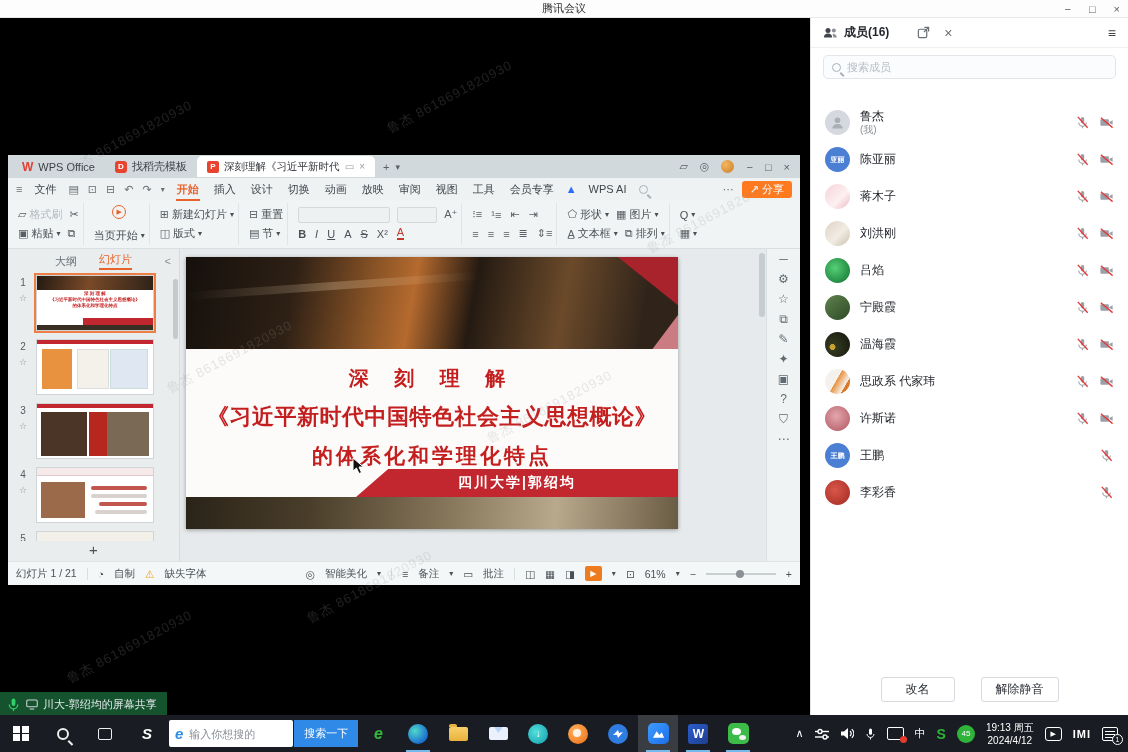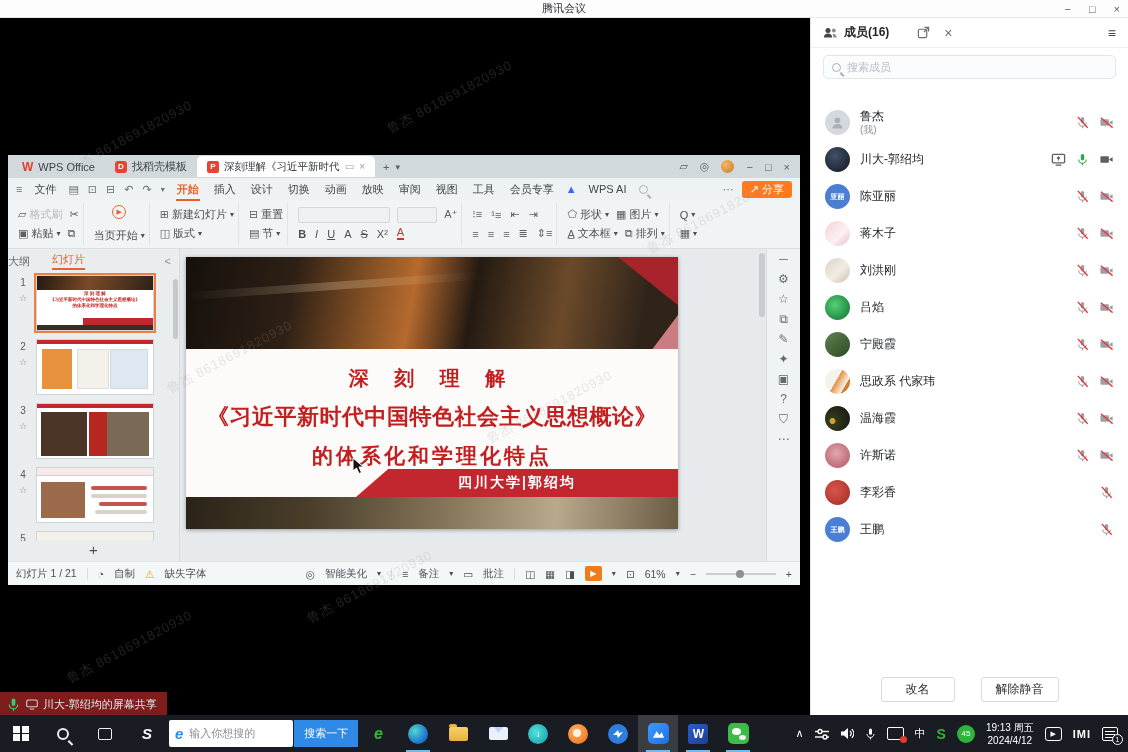--- a/index.html
+++ b/index.html
@@ -44,21 +44,21 @@
   .rrow{display:flex;align-items:center;gap:7px;height:19px;white-space:nowrap}
   .rbtn{display:flex;align-items:center;gap:3px}
   .dis{color:#b3bac0}
   .fontbox{width:92px;height:16px;border:1px solid #d4d9db;border-radius:2px;background:#eef1f2}
   .sizebox{width:40px;height:16px;border:1px solid #d4d9db;border-radius:2px;background:#eef1f2}
   .glyph{font-size:11px;color:#5a6066}
   .circle-play{width:14px;height:14px;border:1px solid #e8622c;border-radius:50%;color:#e8622c;font-size:7px;display:inline-flex;align-items:center;justify-content:center}
 
   .wps-body{display:flex;height:312px}
   .thumbs{width:172px;background:#e9edee;border-right:1px solid #d6dbdd;display:flex;flex-direction:column;position:relative}
-  .th-head{height:24px;display:flex;align-items:center;gap:22px;font-size:11px;color:#6a7076}
+  .th-head{height:24px;display:flex;align-items:center;gap:22px;justify-content:center;font-size:11px;color:#6a7076}
   .th-head .on{color:#e8622c;border-bottom:2px solid #e8622c;padding-bottom:1px}
   .th-head .coll{position:absolute;right:8px;color:#8a9096}
   .th-list{flex:1;overflow:hidden;padding:2px 8px 0 2px}
   .th-item{display:flex;margin-bottom:8px}
   .th-side{width:26px;text-align:center;color:#555a60;font-size:10px;line-height:1.6}
   .th-star{color:#8a9096;font-size:9px}
   .th-pic{width:118px;height:56px;background:#fff;border:1px solid #cfd4d6;position:relative;overflow:hidden}
   .th-pic.sel{outline:2px solid #ef7e45;outline-offset:0}
   .th-scroll{position:absolute;right:1px;top:30px;width:5px;height:60px;background:#c3c9cc;border-radius:3px}
   .th-foot{height:20px;text-align:center;color:#4a5056;font-size:15px;line-height:18px}
@@ -101,21 +101,21 @@
   .tools span{line-height:1}
   .wps-status{height:24px;background:#f4f7f8;border-top:1px solid #dfe3e5;display:flex;align-items:center;padding:0 8px;font-size:10.5px;color:#4a5056;gap:10px}
   .st-sep{width:1px;height:12px;background:#d9dee0}
   .st-right{margin-left:auto;display:flex;align-items:center;gap:10px}
   .play-sq{width:17px;height:15px;background:#ef7b1f;border-radius:2px;color:#fff;font-size:8px;display:flex;align-items:center;justify-content:center}
   .zoom-slider{width:70px;height:2px;background:#c9ced1;position:relative}
   .zoom-slider i{position:absolute;left:30px;top:-3px;width:8px;height:8px;border-radius:50%;background:#8a9096}
   .warn{color:#f0a020}
 
   
-  .share-label{position:absolute;left:0;top:674px;height:24px;background:#7f1d1d;color:#e3e6ea;display:flex;align-items:center;gap:5px;padding:0 10px 0 6px;font-size:11px;z-index:45}
+  .share-label{position:absolute;left:0;top:674px;height:24px;background:#14532d;color:#e3e6ea;display:flex;align-items:center;gap:5px;padding:0 10px 0 6px;font-size:11px;z-index:45}
 
   
   .p-header{height:30px;display:flex;align-items:center;padding:0 12px;border-bottom:1px solid #eeeff1;color:#1f2329;font-size:12px;gap:6px}
   .p-title{font-weight:bold}
   .p-hicons{display:flex;align-items:center;gap:14px;margin-left:22px;color:#6a7076}
   .p-burger{margin-left:auto;font-size:14px;color:#41464c}
   .p-search{margin:7px 12px;height:24px;border:1px solid #e2e5ea;background:#fbfcfd;border-radius:5px;display:flex;align-items:center;padding:0 8px;gap:6px}
   .p-search input{border:none;outline:none;background:transparent;font-size:11px;color:#555;width:120px;font-family:inherit}
   .p-search input::placeholder{color:#b6bcc4}
   .mag{width:9px;height:9px;border:1.5px solid #aab0b8;border-radius:50%;position:relative;flex:none}
@@ -152,21 +152,21 @@
   .tb-ic.active::after{content:"";position:absolute;bottom:0;left:8px;right:8px;height:2px;background:#76b9ed}
   .tb-ic.hl{background:rgba(255,255,255,.14)}
   .win-logo{display:grid;grid-template-columns:7px 7px;grid-template-rows:7px 7px;gap:1.5px}
   .win-logo i{background:#fff}
   .tb-mag{width:12px;height:12px;border:2px solid #eee;border-radius:50%;position:relative}
   .tb-mag::after{content:"";position:absolute;left:10px;top:10px;width:6px;height:2px;background:#eee;transform:rotate(45deg);transform-origin:0 0}
   .taskview{width:14px;height:12px;border:1.5px solid #eee;border-radius:2px}
   .slogo{font-weight:bold;font-size:15px;font-style:italic}
   .tb-search{height:27px;background:#fff;display:flex;align-items:center;margin:0 1px;border-radius:2px;overflow:hidden}
   .tb-search .e-blue{color:#2f8de4;font-weight:bold;font-style:italic;font-size:15px;padding:0 6px}
-  .tb-search input{border:none;outline:none;width:104px;font-size:11px;color:#666;font-family:Liberation Mono, monospace}
+  .tb-search input{border:none;outline:none;width:104px;font-size:11px;color:#666;font-family:Liberation Sans, sans-serif}
   .tb-search input::placeholder{color:#8a9097}
   .tb-go{height:27px;background:#2e8ae6;color:#fff;font-size:11px;display:flex;align-items:center;padding:0 10px;flex:none}
   .e-green{color:#35b83a;font-weight:bold;font-style:italic;font-size:16px}
   .circle-ic{width:20px;height:20px;border-radius:50%}
   .edge{background:radial-gradient(circle at 35% 35%,#4fd8c9,#1b6fd0 70%)}
   .folder{width:19px;height:14px;background:linear-gradient(#f7d06a,#e8b23e);border-radius:2px;position:relative}
   .folder::before{content:"";position:absolute;top:-3px;left:0;width:8px;height:3px;background:#e8b23e;border-radius:2px 2px 0 0}
   .mail{width:19px;height:13px;background:#eaf1fc;border-radius:2px;position:relative;overflow:hidden}
   .mail::after{content:"";position:absolute;left:1px;top:-6px;width:17px;height:12px;background:#bcd3f5;transform:rotate(0);clip-path:polygon(0 0,100% 0,50% 100%)}
   .teal{background:radial-gradient(circle at 40% 40%,#54e0dc,#0f9aa8);display:flex;align-items:center;justify-content:center;color:#fff;font-size:10px}
@@ -608,40 +608,20 @@
                 <line x1="3" y1="2" x2="13.5" y2="13.5" stroke="#e23b3b" stroke-width="1.5"></line>
               </svg>
             <svg class="ic" viewBox="0 0 16 16">
                 <rect x="1.5" y="4.5" width="9" height="7" rx="1" fill="#9aa0a8"></rect>
                 <path d="M11 7.5l3.5-2v5l-3.5-2z" fill="#9aa0a8"></path>
                 <line x1="2" y1="3" x2="14.5" y2="13.5" stroke="#e23b3b" stroke-width="1.5"></line>
               </svg>
           </div>
         </div>
 
-        <div class="m-row">
-          <div class="m-av av2"></div>
-          <div class="m-name">川大-郭绍均</div>
-          <div class="m-icons">
-            <svg class="ic" viewBox="0 0 16 16">
-                <rect x="1.5" y="2.5" width="13" height="9" rx="1" fill="none" stroke="#596069" stroke-width="1.4"></rect>
-                <path d="M8 9V5.5 M6.3 7L8 5.2 9.7 7" stroke="#596069" fill="none" stroke-width="1.2"></path>
-                <line x1="5" y1="14" x2="11" y2="14" stroke="#596069" stroke-width="1.4"></line>
-              </svg>
-            <svg class="ic" viewBox="0 0 16 16">
-                <rect x="6.2" y="2" width="3.6" height="7" rx="1.8" fill="#2aa74a"></rect>
-                <path d="M4 8c0 2.2 1.8 4 4 4s4-1.8 4-4" stroke="#2aa74a" fill="none" stroke-width="1.2"></path>
-                <line x1="8" y1="12" x2="8" y2="14.2" stroke="#2aa74a" stroke-width="1.2"></line>
-              </svg>
-            <svg class="ic" viewBox="0 0 16 16">
-                <rect x="1.5" y="4.5" width="9" height="7" rx="1" fill="#596069"></rect>
-                <path d="M11 7.5l3.5-2v5l-3.5-2z" fill="#596069"></path>
-              </svg>
-          </div>
-        </div>
 
         <div class="m-row">
           <div class="m-av av3">亚丽</div>
           <div class="m-name">陈亚丽</div>
           <div class="m-icons">
             <svg class="ic" viewBox="0 0 16 16">
                 <rect x="6.2" y="2" width="3.6" height="7" rx="1.8" fill="#9aa0a8"></rect>
                 <path d="M4 8c0 2.2 1.8 4 4 4s4-1.8 4-4" stroke="#9aa0a8" fill="none" stroke-width="1.2"></path>
                 <line x1="8" y1="12" x2="8" y2="14.2" stroke="#9aa0a8" stroke-width="1.2"></line>
                 <line x1="3" y1="2" x2="13.5" y2="13.5" stroke="#e23b3b" stroke-width="1.5"></line>
@@ -721,40 +701,40 @@
               </svg>
             <svg class="ic" viewBox="0 0 16 16">
                 <rect x="1.5" y="4.5" width="9" height="7" rx="1" fill="#9aa0a8"></rect>
                 <path d="M11 7.5l3.5-2v5l-3.5-2z" fill="#9aa0a8"></path>
                 <line x1="2" y1="3" x2="14.5" y2="13.5" stroke="#e23b3b" stroke-width="1.5"></line>
               </svg>
           </div>
         </div>
 
         <div class="m-row">
-          <div class="m-av av9"></div>
-          <div class="m-name">思政系 代家玮</div>
+          <div class="m-av av10"></div>
+          <div class="m-name">温海霞</div>
           <div class="m-icons">
             <svg class="ic" viewBox="0 0 16 16">
                 <rect x="6.2" y="2" width="3.6" height="7" rx="1.8" fill="#9aa0a8"></rect>
                 <path d="M4 8c0 2.2 1.8 4 4 4s4-1.8 4-4" stroke="#9aa0a8" fill="none" stroke-width="1.2"></path>
                 <line x1="8" y1="12" x2="8" y2="14.2" stroke="#9aa0a8" stroke-width="1.2"></line>
                 <line x1="3" y1="2" x2="13.5" y2="13.5" stroke="#e23b3b" stroke-width="1.5"></line>
               </svg>
             <svg class="ic" viewBox="0 0 16 16">
                 <rect x="1.5" y="4.5" width="9" height="7" rx="1" fill="#9aa0a8"></rect>
                 <path d="M11 7.5l3.5-2v5l-3.5-2z" fill="#9aa0a8"></path>
                 <line x1="2" y1="3" x2="14.5" y2="13.5" stroke="#e23b3b" stroke-width="1.5"></line>
               </svg>
           </div>
         </div>
 
         <div class="m-row">
-          <div class="m-av av10"></div>
-          <div class="m-name">温海霞</div>
+          <div class="m-av av9"></div>
+          <div class="m-name">思政系 代家玮</div>
           <div class="m-icons">
             <svg class="ic" viewBox="0 0 16 16">
                 <rect x="6.2" y="2" width="3.6" height="7" rx="1.8" fill="#9aa0a8"></rect>
                 <path d="M4 8c0 2.2 1.8 4 4 4s4-1.8 4-4" stroke="#9aa0a8" fill="none" stroke-width="1.2"></path>
                 <line x1="8" y1="12" x2="8" y2="14.2" stroke="#9aa0a8" stroke-width="1.2"></line>
                 <line x1="3" y1="2" x2="13.5" y2="13.5" stroke="#e23b3b" stroke-width="1.5"></line>
               </svg>
             <svg class="ic" viewBox="0 0 16 16">
                 <rect x="1.5" y="4.5" width="9" height="7" rx="1" fill="#9aa0a8"></rect>
                 <path d="M11 7.5l3.5-2v5l-3.5-2z" fill="#9aa0a8"></path>
@@ -776,35 +756,35 @@
             <svg class="ic" viewBox="0 0 16 16">
                 <rect x="1.5" y="4.5" width="9" height="7" rx="1" fill="#9aa0a8"></rect>
                 <path d="M11 7.5l3.5-2v5l-3.5-2z" fill="#9aa0a8"></path>
                 <line x1="2" y1="3" x2="14.5" y2="13.5" stroke="#e23b3b" stroke-width="1.5"></line>
               </svg>
           </div>
         </div>
 
 
         <div class="m-row">
+          <div class="m-av av14">王鹏</div>
+          <div class="m-name">王鹏</div>
+          <div class="m-icons">
+            <svg class="ic" viewBox="0 0 16 16">
+                <rect x="6.2" y="2" width="3.6" height="7" rx="1.8" fill="#9aa0a8"></rect>
+                <path d="M4 8c0 2.2 1.8 4 4 4s4-1.8 4-4" stroke="#9aa0a8" fill="none" stroke-width="1.2"></path>
+                <line x1="8" y1="12" x2="8" y2="14.2" stroke="#9aa0a8" stroke-width="1.2"></line>
+                <line x1="3" y1="2" x2="13.5" y2="13.5" stroke="#e23b3b" stroke-width="1.5"></line>
+              </svg>
+          </div>
+        </div>
+
+        <div class="m-row">
           <div class="m-av av13"></div>
           <div class="m-name">李彩香</div>
-          <div class="m-icons">
-            <svg class="ic" viewBox="0 0 16 16">
-                <rect x="6.2" y="2" width="3.6" height="7" rx="1.8" fill="#9aa0a8"></rect>
-                <path d="M4 8c0 2.2 1.8 4 4 4s4-1.8 4-4" stroke="#9aa0a8" fill="none" stroke-width="1.2"></path>
-                <line x1="8" y1="12" x2="8" y2="14.2" stroke="#9aa0a8" stroke-width="1.2"></line>
-                <line x1="3" y1="2" x2="13.5" y2="13.5" stroke="#e23b3b" stroke-width="1.5"></line>
-              </svg>
-          </div>
-        </div>
-
-        <div class="m-row">
-          <div class="m-av av14">王鹏</div>
-          <div class="m-name">王鹏</div>
           <div class="m-icons">
             <svg class="ic" viewBox="0 0 16 16">
                 <rect x="6.2" y="2" width="3.6" height="7" rx="1.8" fill="#9aa0a8"></rect>
                 <path d="M4 8c0 2.2 1.8 4 4 4s4-1.8 4-4" stroke="#9aa0a8" fill="none" stroke-width="1.2"></path>
                 <line x1="8" y1="12" x2="8" y2="14.2" stroke="#9aa0a8" stroke-width="1.2"></line>
                 <line x1="3" y1="2" x2="13.5" y2="13.5" stroke="#e23b3b" stroke-width="1.5"></line>
               </svg>
           </div>
         </div>
       </div>

